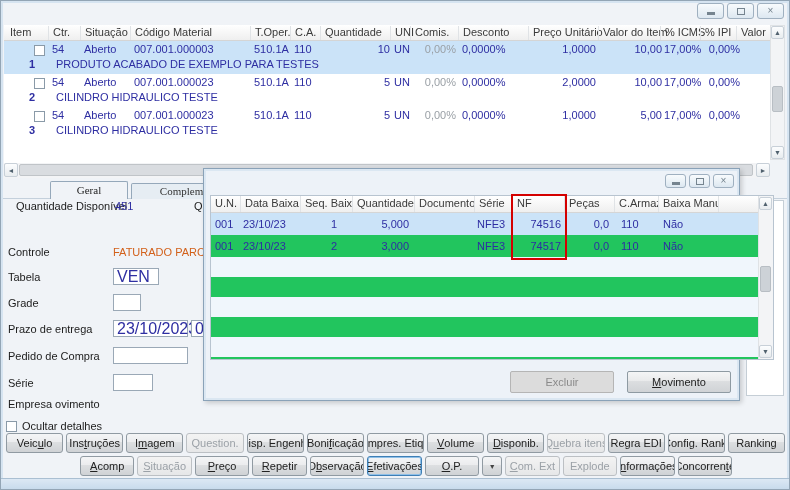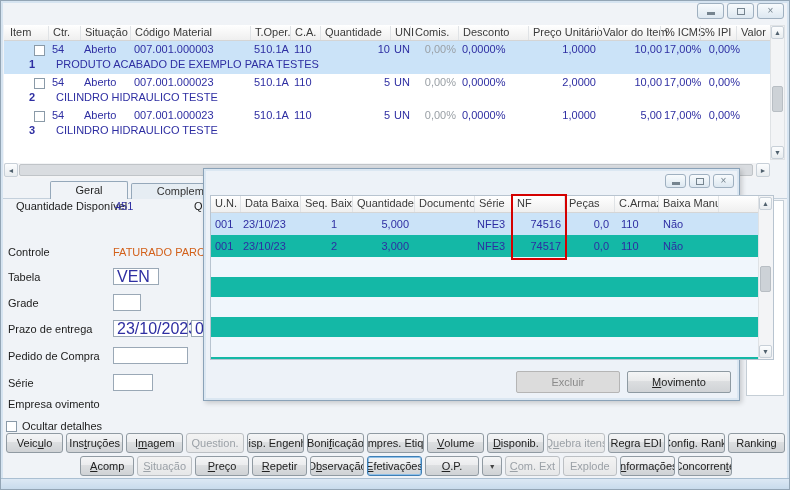--- a/index.html
+++ b/index.html
@@ -47,51 +47,51 @@
   .sbtn { position:absolute; left:0; width:13px; height:13px; background:linear-gradient(#fcfdfe,#e8ecef);
     border:1px solid #c8d0d8; border-radius:2px; color:#50616e; font-size:7px; line-height:12px; text-align:center; }
   .sthumb { position:absolute; left:1px; width:11px; background:#cdd2d7; border:1px solid #b8bec4; border-radius:2px; }
   .hscroll { position:absolute; left:4px; top:163px; width:766px; height:15px; background:#f3f4f6; }
   .hbtn { position:absolute; top:0; width:14px; height:14px; background:linear-gradient(#fcfdfe,#e8ecef);
     border:1px solid #c8d0d8; border-radius:2px; color:#50616e; font-size:7px; line-height:13px; text-align:center; }
   .hthumb { position:absolute; left:15px; top:1px; width:734px; height:12px; background:#d9dce0; border:1px solid #c0c4c8; border-radius:2px; }
   
   .tabline { position:absolute; left:3px; top:198px; right:3px; border-top:1px solid #c4d0dc; }
   .tab { position:absolute; font-size:11px; color:#222; text-align:center;
-    border:1px solid #95a8ba; border-bottom:none; border-radius:2px 2px 0 0; z-index:3; }
+    border:1px solid #95a8ba; border-bottom:none; border-radius:2px 2px 0 0; z-index:3;font-family:Liberation Serif, serif; }
   .tab.active { left:50px; top:181px; width:78px; height:18px; line-height:17px; background:#f0f3f7; }
   .tab.inactive { left:131px; top:183px; width:120px; height:16px; line-height:15px; background:#e6edf3; color:#333; }
   .flabel { position:absolute; font-size:11px; color:#1c1c1c; white-space:nowrap; }
   .fvalue { position:absolute; font-size:11px; color:#2e2ea2; white-space:nowrap; }
   .ibox { position:absolute; height:17px; background:#fff; border:1px solid #9aa8b6;
     font-size:16px; color:#2e2ea2; line-height:15px; padding:0 3px; z-index:2; }
   .orange { color:#d2601a; }
   .rpanel { position:absolute; left:746px; top:200px; width:38px; height:196px; background:#fff; border:1px solid #c5ced6; z-index:1; }
   
   .dlg { position:absolute; left:203px; top:168px; width:537px; height:233px; background:#edf2f8;
     border:1px solid #8aa2b8; box-shadow:0 0 0 2px #dbe7f2 inset, 2px 2px 5px rgba(0,0,0,.18); z-index:10; }
   .dlg .titlebar { left:2px; top:2px; right:2px; height:20px; }
   .dlg .wbtn { width:21px; height:14px; }
-  .dtable { position:absolute; left:6px; top:26px; width:564px; height:165px; background:#14b8a6; border:1px solid #b8c4d0; }
+  .dtable { position:absolute; left:6px; top:26px; width:564px; height:165px; background:#22c55e; border:1px solid #b8c4d0; }
   .drow { display:flex; height:22px; font-size:11px; color:#2e2ea2; }
   .drow.selected { background:#cbe3f8; }
   .dhead { display:flex; height:17px; background:linear-gradient(#ffffff,#efefef);
     border-bottom:1px solid #d5d5d5; font-size:11px; color:#3a3a3a; }
   .dhead > span { border-right:1px solid #e0e3e6; padding:1px 0 0 4px; white-space:nowrap; overflow:hidden; }
   .dc { line-height:22px; white-space:nowrap; overflow:hidden; }
   .d-un{width:30px;padding-left:4px}.d-data{width:60px;padding-left:2px}
   .d-seq{width:52px;text-align:right;padding-right:16px}.d-qtd{width:62px;text-align:right;padding-right:6px}
   .d-doc{width:60px;padding-left:4px}.d-serie{width:38px;padding-left:2px}
   .d-nf{width:52px;text-align:right;padding-right:4px}.d-pecas{width:50px;text-align:right;padding-right:6px}
   .d-carmaz{width:44px;padding-left:6px}.d-manual{width:60px;padding-left:4px}
   .stripe { height:20px; }
   .stripe:nth-child(odd) { background:#f0f6fc; }
   .vs-dlg { right:0; top:0; height:163px; left:auto; border:none; border-left:1px solid #dfe2e5; }
   .redbox { position:absolute; left:300px; top:-2px; width:56px; height:66px; border:2px solid #d40000; z-index:5; }
-  .dlgbtns { position:absolute; right:8px; top:202px; display:flex; gap:7px; }
+  .dlgbtns { position:absolute; right:8px; top:202px; display:flex; gap:13px; }
   .dlgbtn { width:104px; height:22px; font-size:11px; display:flex; align-items:center; justify-content:center;
     border:1px solid #8e9aa2; border-radius:2px; background:linear-gradient(#f4f5f6,#e9eaeb 45%,#dcdee0 46%,#d0d3d6); color:#222; }
   .dlgbtn.disabled { background:#dcdcdc; border-color:#b5b5b5; color:#8a8a8a; }
   
   .cbxrow { position:absolute; left:6px; top:420px; display:flex; align-items:center; font-size:11px; color:#1c1c1c; }
   .cbx { width:11px; height:11px; background:#fff; border:1px solid #8a9aa8; margin-right:5px; }
   .btnrow { position:absolute; display:flex; gap:3px; height:20px; }
   .row1 { left:6px; right:5px; top:433px; }
   .row2 { left:80px; width:652px; top:456px; }
   .btn { flex:1; font-size:11px; display:flex; align-items:center; justify-content:center; white-space:nowrap;

